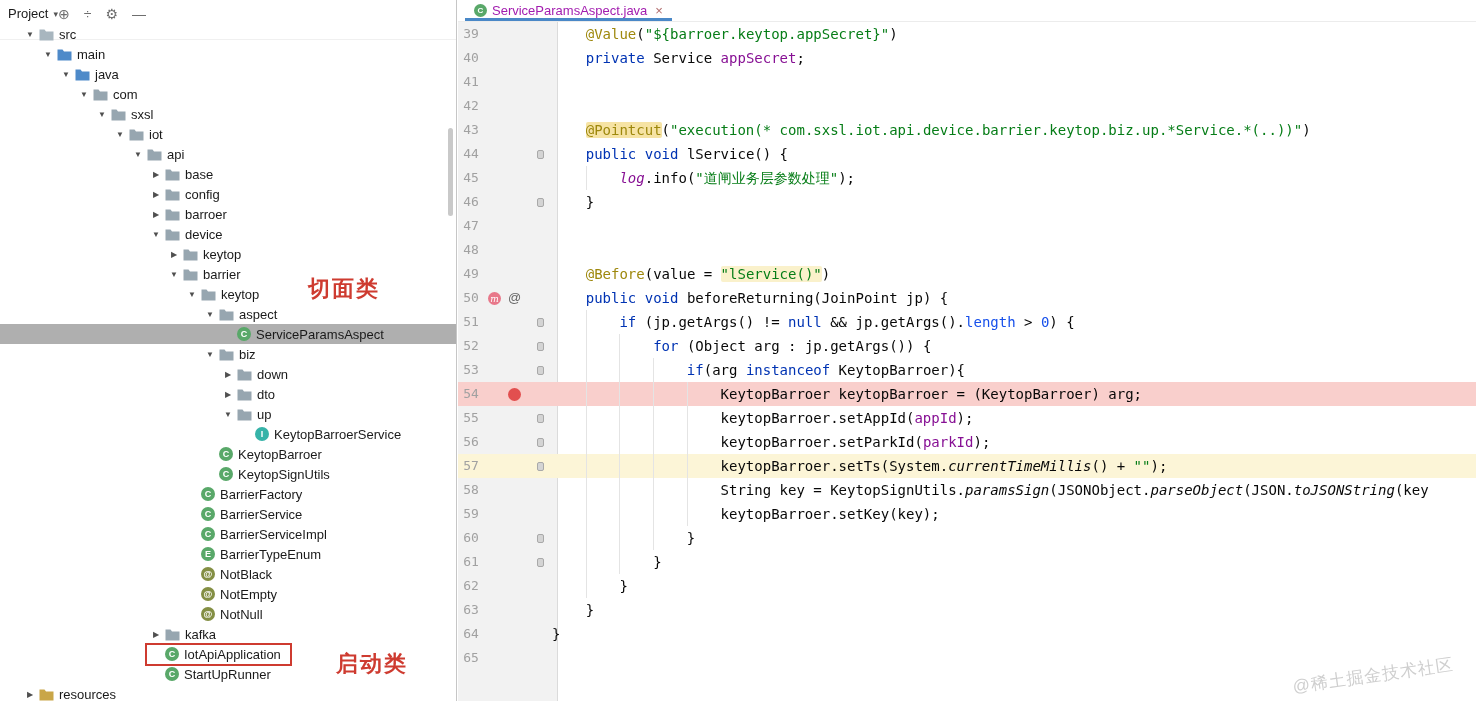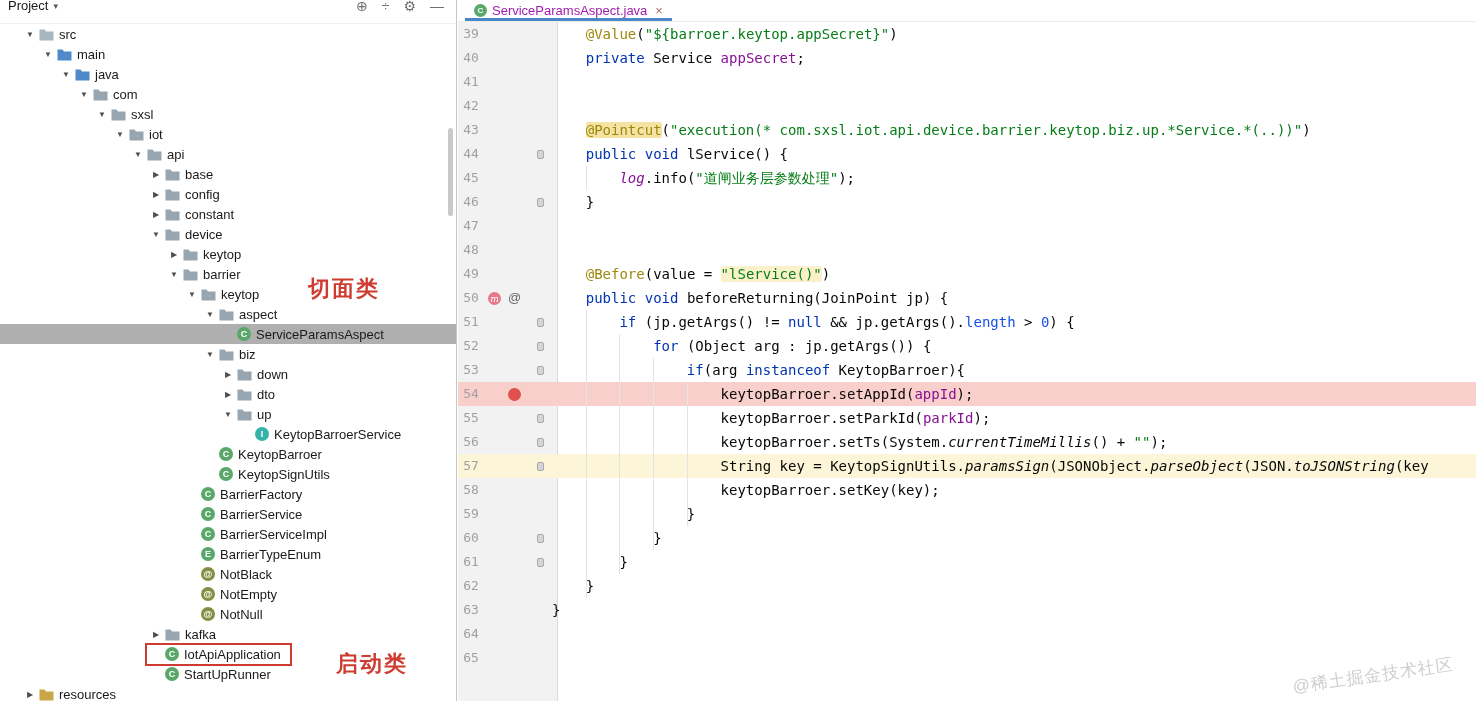--- a/index.html
+++ b/index.html
@@ -1,20 +1,20 @@
 <!DOCTYPE html>
 <html style="--kw: #0033B3; --str: #067D17; --ann: #9E880D; --fld: #871094; --numc: #1750EB; --plain: #080808; --bp-line: #F9CFCC; --cur-line: #FCF5D7; --ann-hl: #F6E3A4; --str-hl: #FAF1CB; --selection: #AFAFAF; --red: #CE3B30; --tab-underline: #4A88C7; --gutter-bg: #F2F2F2; --gutter-border: #DBDBDB; --lnum: #A1A1A1; --bp-dot: #E24F4F; --aop: #E8788A; --watermark: #CFCFCF; --icon-class: #59A869; --icon-interface: #36B3A8; --icon-enum: #59A869; --icon-annotation: #848F44; --folder: #A8B6BF; --folder-blue: #4E8AC9; --package: #97A6B0; --folder-res: #C9A648;"><head>
 <meta charset="utf-8">
 <style>
 *{margin:0;padding:0;box-sizing:border-box}
 html,body{width:1476px;height:701px;overflow:hidden;background:#fff;font-family:"Liberation Sans",sans-serif}
 .app{position:relative;width:1476px;height:701px}
 
 .panel{position:absolute;left:0;top:0;width:457px;height:701px;background:#fff;border-right:1px solid #C6C6C6;overflow:hidden}
-.panel-header{height:24px;display:flex;align-items:center;justify-content:space-between;padding:0 12px 12px 8px;border-bottom:1px solid #F0F0F0}
+.panel-header{height:40px;display:flex;align-items:center;justify-content:flex-start;padding:0 12px 12px 8px;border-bottom:1px solid #F0F0F0}
 .ph-title{display:flex;align-items:center;gap:5px;font-size:13px;color:#1A1A1A;cursor:pointer}
 .caret{font-size:9px;color:#555}
 .ph-icons{display:flex;align-items:center;gap:14px}
 .ph-ic{font-size:14px;color:#6E6E6E;line-height:1;cursor:pointer}
 .tree{position:absolute;left:0;top:24px;right:0}
 .tree-row{height:20px;display:flex;align-items:center;font-size:13px;color:#1A1A1A;white-space:nowrap}
 .tree-row.sel{background:var(--selection)}
 .chev{width:16px;font-size:8px;color:#4F4F4F;text-align:center;flex:none}
 .ic-folder{width:15px;height:13px;margin:0 5px 0 1px;flex:none;display:inline-block}
 .ic-folder svg{display:block}
@@ -160,21 +160,21 @@
           </span>
           <span class="tlabel">config</span>
         </div>
         <div class="tree-row" style="padding-left: 148px;">
           <span class="chev">▶</span>
           <span class="ic-folder">
             <svg width="15" height="13" viewBox="0 0 15 13">
               <path d="M0.5 1.5h5l1.5 2h7.5v9h-14z" fill="#97A6B0"></path>
             </svg>
           </span>
-          <span class="tlabel">constant</span>
+          <span class="tlabel">barroer</span>
         </div>
         <div class="tree-row" style="padding-left: 148px;">
           <span class="chev">▼</span>
           <span class="ic-folder">
             <svg width="15" height="13" viewBox="0 0 15 13">
               <path d="M0.5 1.5h5l1.5 2h7.5v9h-14z" fill="#97A6B0"></path>
             </svg>
           </span>
           <span class="tlabel">device</span>
         </div>
@@ -466,20 +466,21 @@
           <div class="code-line"><span class="tk-p">    </span><span class="tk-kw">public</span><span class="tk-p"> </span><span class="tk-kw">void</span><span class="tk-p"> lService() {</span></div>
           <div class="code-line"><span class="tk-p">        </span><span class="tk-fldi">log</span><span class="tk-p">.info(</span><span class="tk-str">"道闸业务层参数处理"</span><span class="tk-p">);</span></div>
           <div class="code-line"><span class="tk-p">    }</span></div>
           <div class="code-line"></div>
           <div class="code-line"></div>
           <div class="code-line"><span class="tk-p">    </span><span class="tk-ann">@Before</span><span class="tk-p">(value = </span><span class="tk-strhl">"lService()"</span><span class="tk-p">)</span></div>
           <div class="code-line"><span class="tk-p">    </span><span class="tk-kw">public</span><span class="tk-p"> </span><span class="tk-kw">void</span><span class="tk-p"> beforeReturning(JoinPoint jp) {</span></div>
           <div class="code-line"><span class="tk-p">        </span><span class="tk-kw">if</span><span class="tk-p"> (jp.getArgs() != </span><span class="tk-kw">null</span><span class="tk-p"> &amp;&amp; jp.getArgs().</span><span class="tk-num">length</span><span class="tk-p"> &gt; </span><span class="tk-num">0</span><span class="tk-p">) {</span></div>
           <div class="code-line"><span class="tk-p">            </span><span class="tk-kw">for</span><span class="tk-p"> (Object arg : jp.getArgs()) {</span></div>
           <div class="code-line"><span class="tk-p">                </span><span class="tk-kw">if</span><span class="tk-p">(arg </span><span class="tk-kw">instanceof</span><span class="tk-p"> KeytopBarroer){</span></div>
+          <div class="code-line"><span class="tk-p">                    KeytopBarroer keytopBarroer = (KeytopBarroer) arg;</span></div>
           <div class="code-line"><span class="tk-p">                    keytopBarroer.setAppId(</span><span class="tk-fld">appId</span><span class="tk-p">);</span></div>
           <div class="code-line"><span class="tk-p">                    keytopBarroer.setParkId(</span><span class="tk-fld">parkId</span><span class="tk-p">);</span></div>
           <div class="code-line"><span class="tk-p">                    keytopBarroer.setTs(System.</span><span class="tk-ital">currentTimeMillis</span><span class="tk-p">() + </span><span class="tk-str">""</span><span class="tk-p">);</span></div>
           <div class="code-line"><span class="tk-p">                    String key = KeytopSignUtils.</span><span class="tk-ital">paramsSign</span><span class="tk-p">(JSONObject.</span><span class="tk-ital">parseObject</span><span class="tk-p">(JSON.</span><span class="tk-ital">toJSONString</span><span class="tk-p">(key</span></div>
           <div class="code-line"><span class="tk-p">                    keytopBarroer.setKey(key);</span></div>
           <div class="code-line"><span class="tk-p">                }</span></div>
           <div class="code-line"><span class="tk-p">            }</span></div>
           <div class="code-line"><span class="tk-p">        }</span></div>
           <div class="code-line"><span class="tk-p">    }</span></div>
           <div class="code-line"><span class="tk-p">}</span></div>

